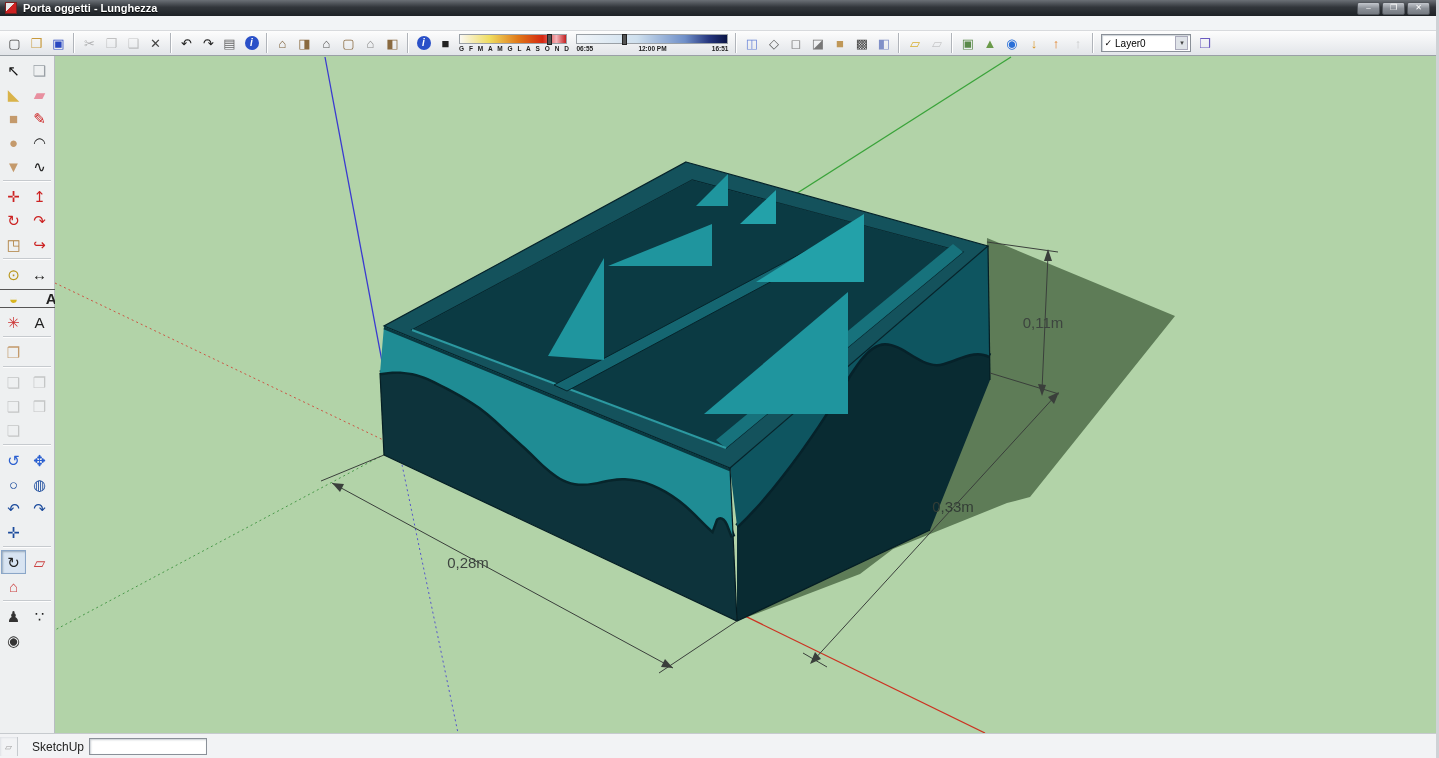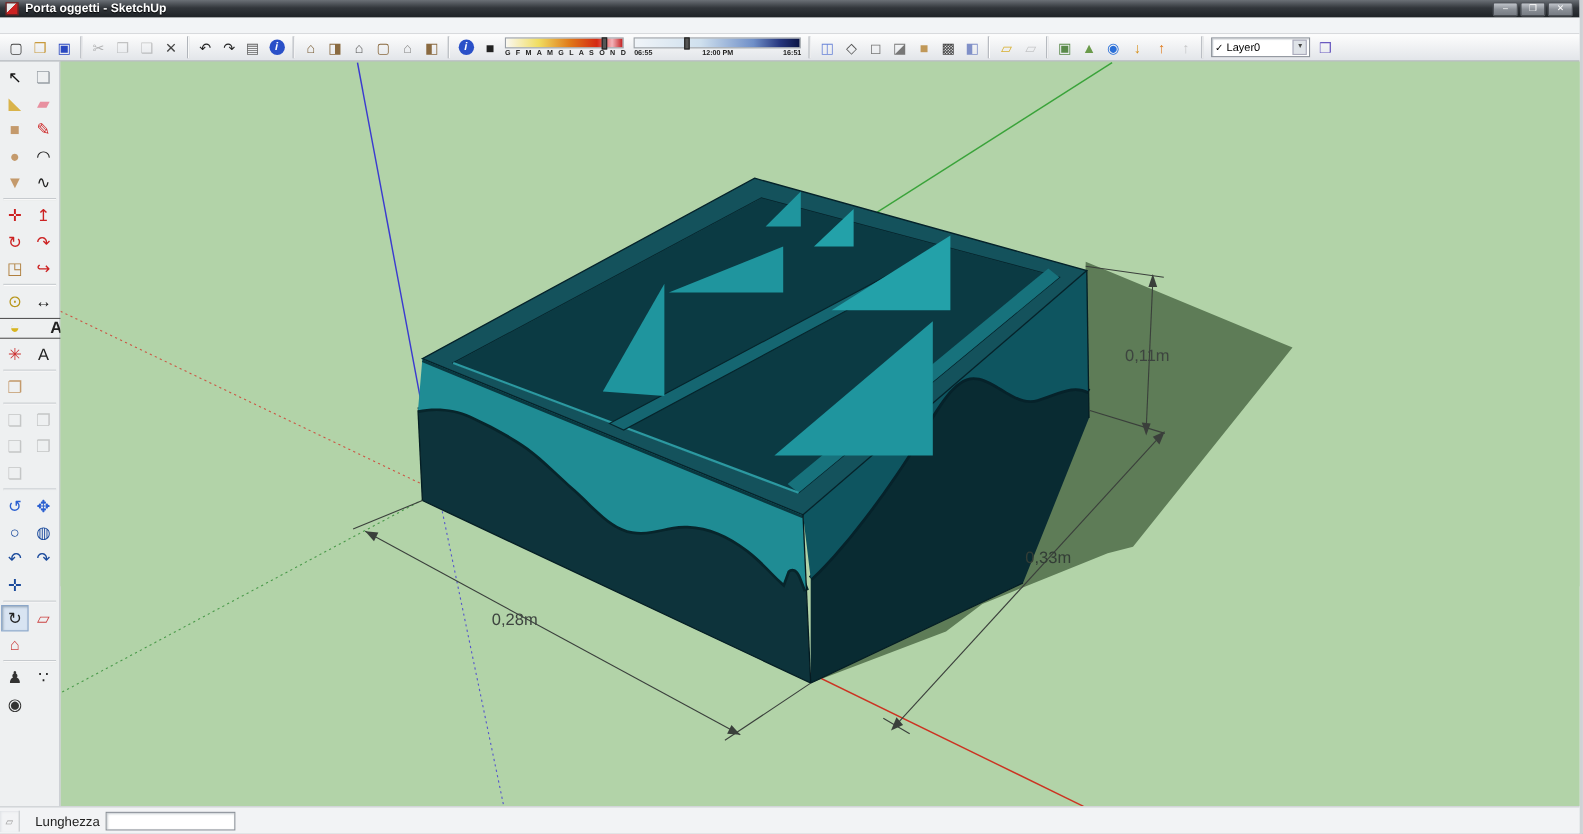--- a/index.html
+++ b/index.html
@@ -66,21 +66,21 @@
     box-shadow:inset 1px 1px 2px #c8cdd2;font-size:11px;padding:0 3px;background:#fff;}
   svg text{font-family:"Liberation Sans",sans-serif;}
 </style>
 </head>
 <body>
 
 <div id="win">
 
   <div id="titlebar">
     <div id="applogo"></div>
-    <div id="title">Porta oggetti - SketchUp</div>
+    <div id="title">Porta oggetti - Lunghezza</div>
     <div id="winbtns">
       <div class="wbtn">–</div>
       <div class="wbtn">❐</div>
       <div class="wbtn">✕</div>
     </div>
   </div>
 
   <div id="menubar">
 
   <div class="menu-item"></div>
@@ -500,17 +500,17 @@
         <path d="M618,612 L606,611 L610,603 Z" fill="#3a3f3b" stroke="none"></path>
       </g>
       <text x="988" y="272" font-size="15" fill="#3d443f" text-anchor="middle">0,11m</text>
       <text x="898" y="456" font-size="15" fill="#333d36" text-anchor="middle">0,33m</text>
       <text x="413" y="512" font-size="15" fill="#3d443f" text-anchor="middle">0,28m</text>
     </svg>
   </div>
 
   <div id="statusbar">
     <div id="status-icon-panel">▱</div>
-    <div id="len-label">Lunghezza</div>
+    <div id="len-label">SketchUp</div>
     <input id="len-input" type="text" value="" style="">
   </div>
 
 </div>
 
 </body></html>

